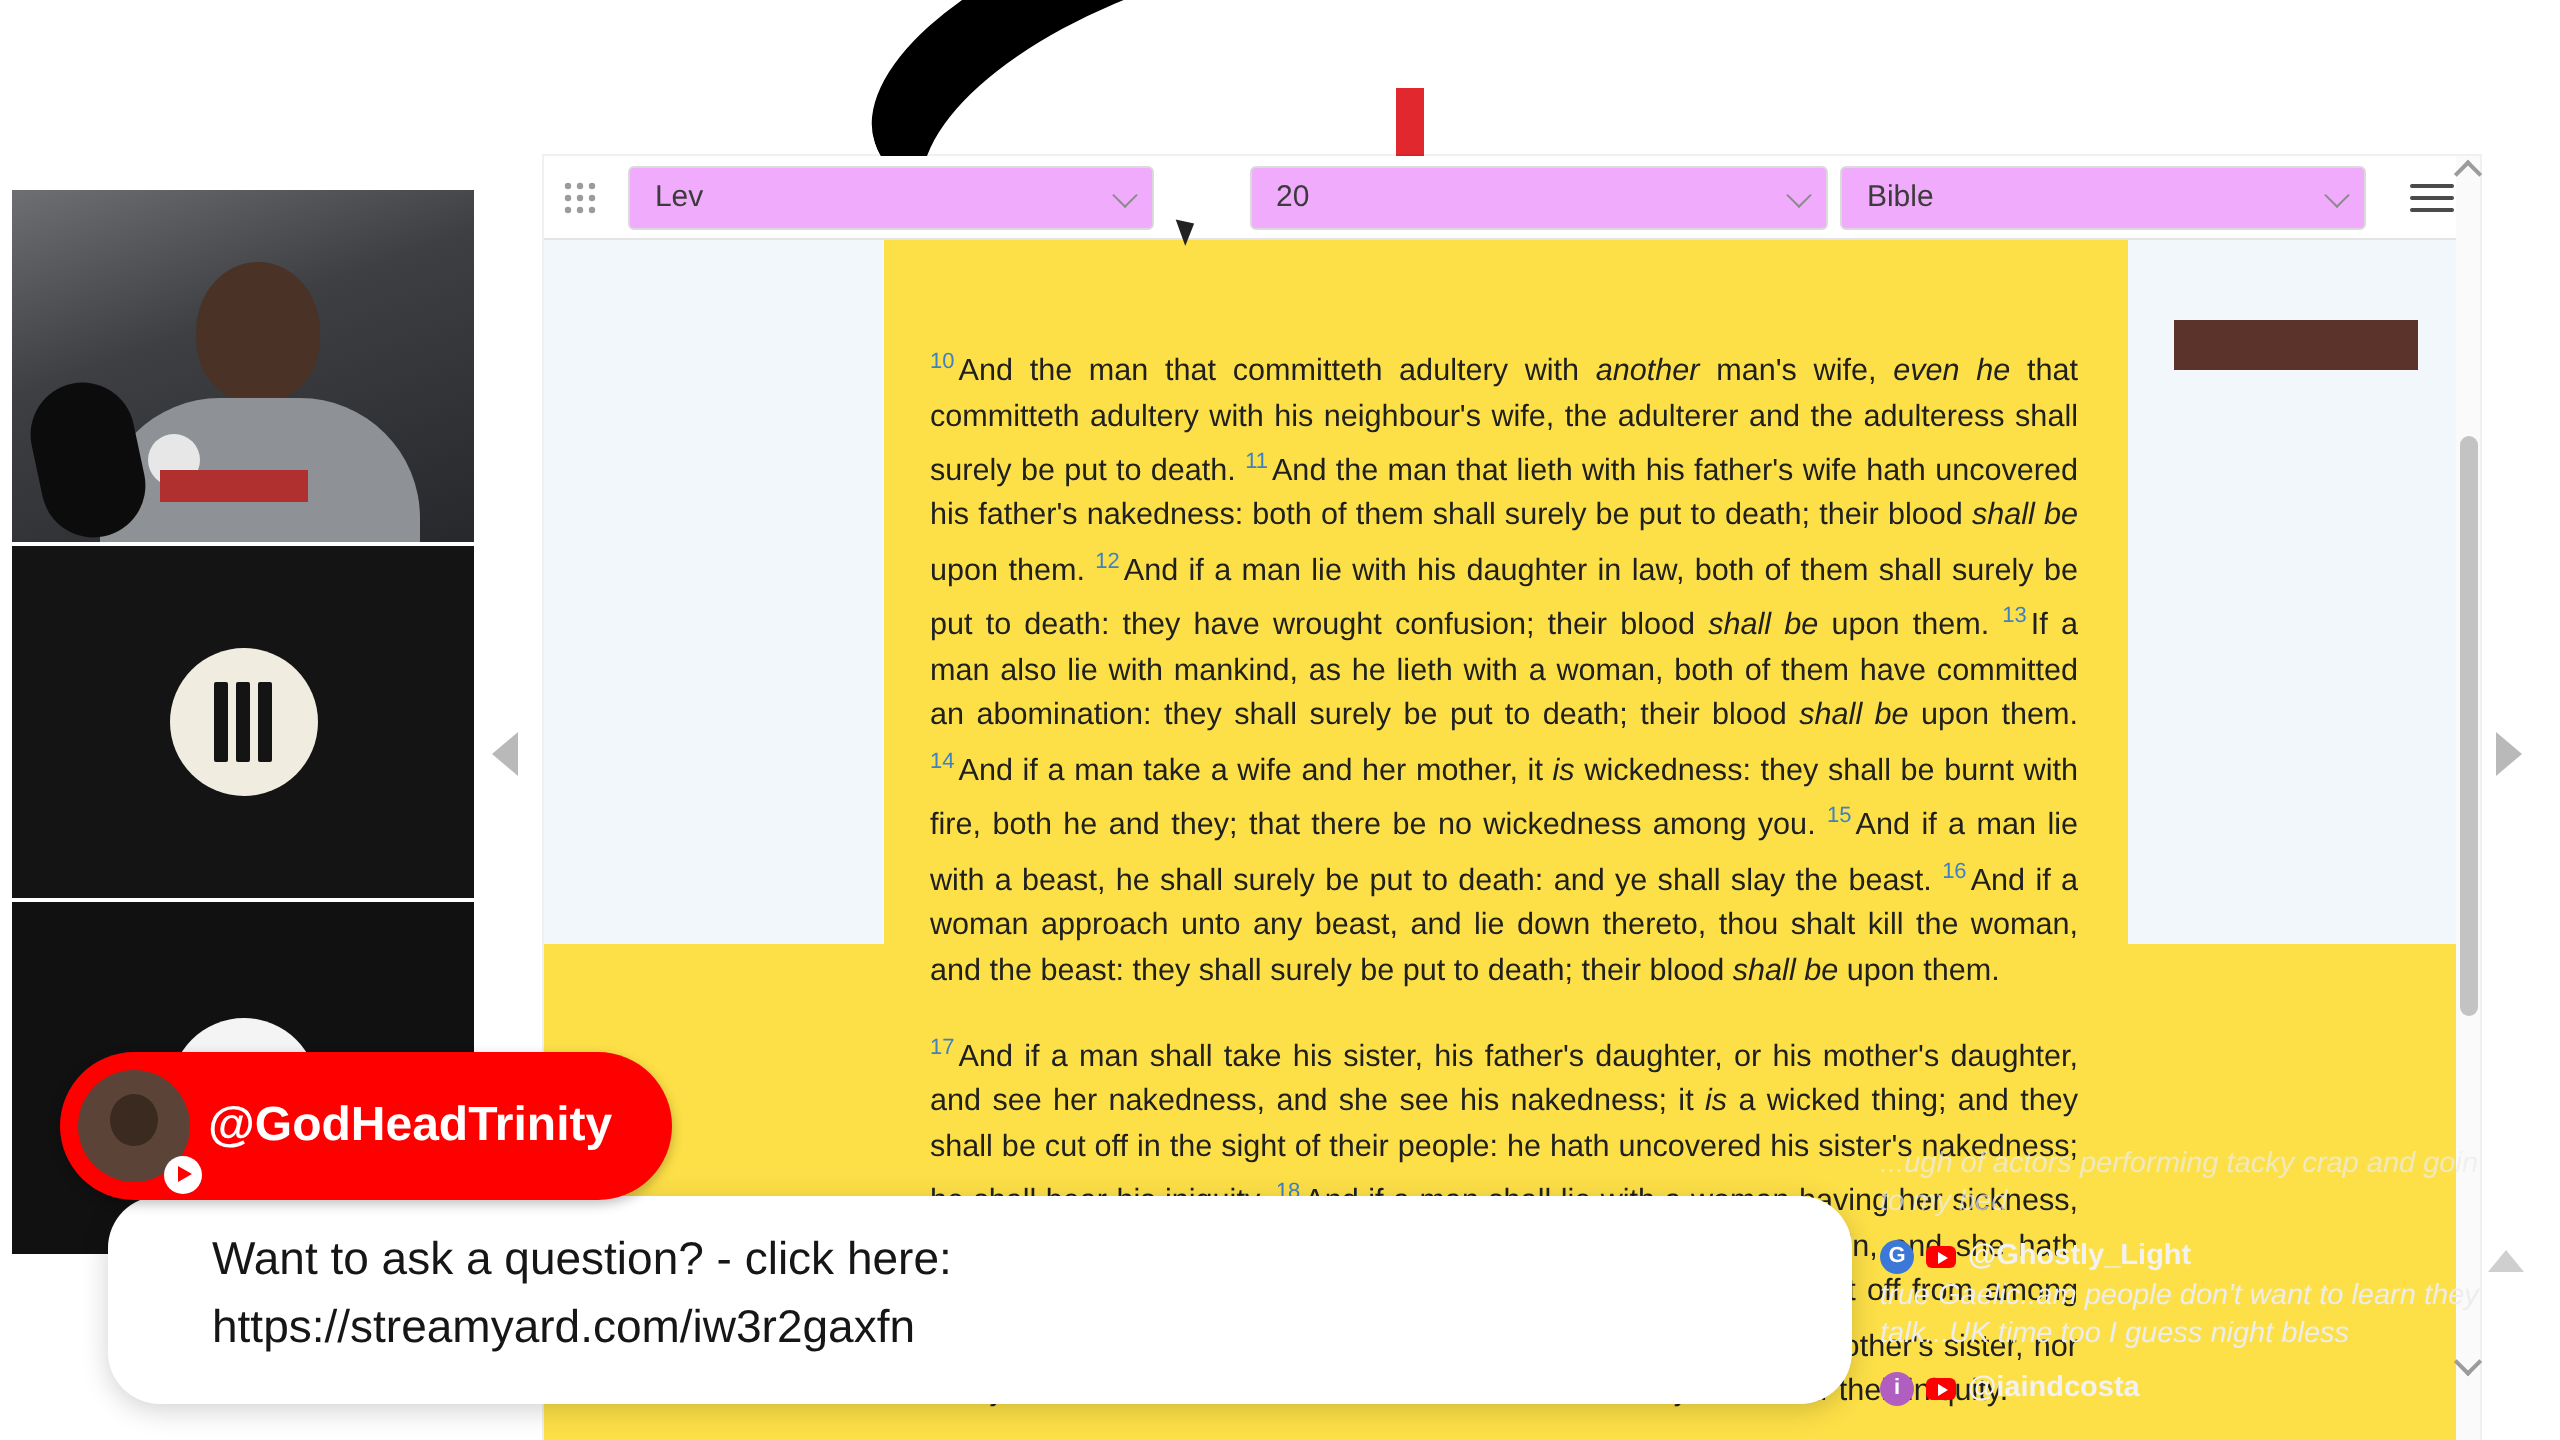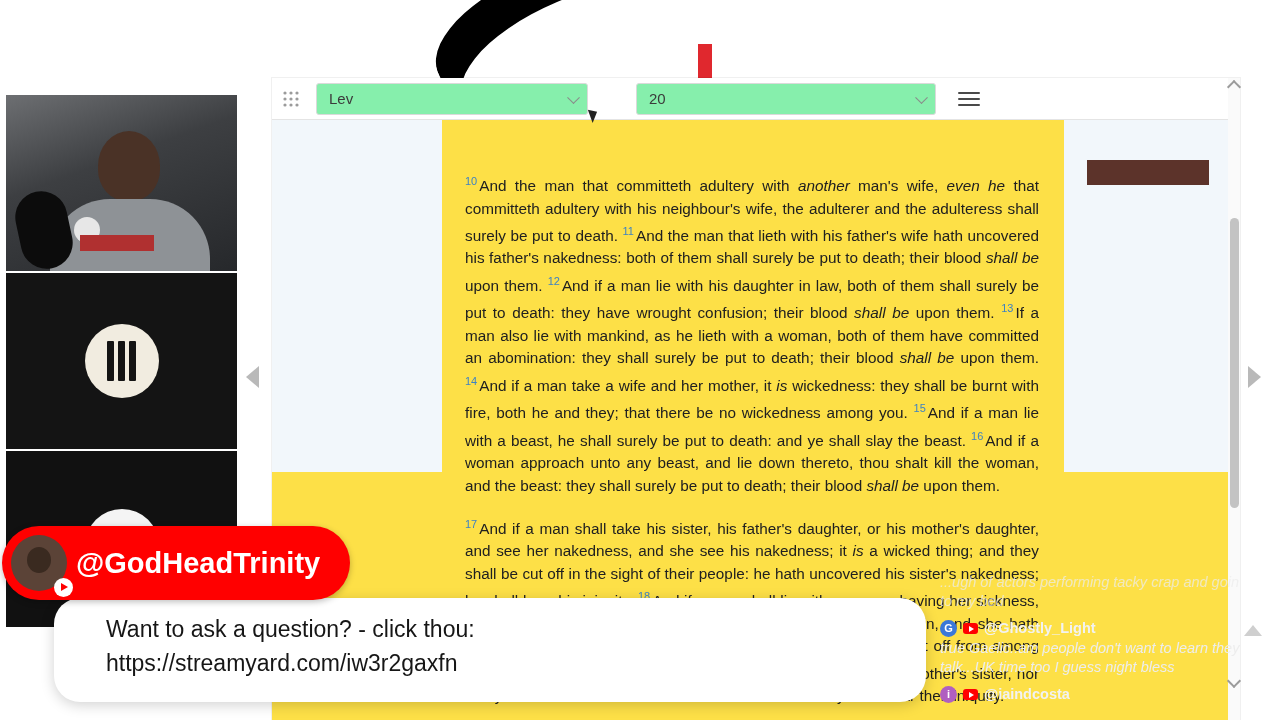--- a/index.html
+++ b/index.html
@@ -70,21 +70,21 @@
     position: relative;
     height: 32px;
     display: flex;
     align-items: center;
     border: 1px solid #dadada;
     border-radius: 3px;
     margin-left: 6px;
     padding: 0 26px 0 12px;
     font-size: 15px;
     color: #3b3b3b;
-    background: #86efac;
+    background: #f0abfc;
     cursor: pointer;
   }
   .sel-book { width: 272px; }
   .sel-chapter { width: 300px; margin-left: 48px; }
   .sel-version { width: 272px; }
   .chev {
     position: absolute;
     right: 9px; top: 50%;
     width: 9px; height: 9px;
     border-right: 1.6px solid #8a8a8a;
@@ -254,28 +254,28 @@
     left: 50%; top: 58px;
     transform: translateX(-50%);
     width: 74px; height: 74px;
     border-radius: 50%;
     background: #f4f4f4;
   }
 
   
   .channel-pill {
     position: absolute;
-    left: 2px; top: 526px;
+    left: 30px; top: 526px;
     height: 74px;
     padding: 0 30px 0 74px;
     background: #ff0000;
     border-radius: 40px;
     display: flex; align-items: center;
     color: #ffffff;
-    font-size: 29px;
+    font-size: 24px;
     font-weight: bold;
     box-shadow: 0 2px 6px rgba(0,0,0,0.25);
   }
   .pill-avatar {
     position: absolute;
     left: 9px; top: 9px;
     width: 56px; height: 56px;
     border-radius: 50%;
     background: #5b4337;
     overflow: hidden;
@@ -419,20 +419,24 @@
       <div class="selector sel-book">
         <span>Lev</span>
         <span class="chev"></span>
       </div>
 
       <div class="selector sel-chapter">
         <span>20</span>
         <span class="chev"></span>
       </div>
 
+      <div class="selector sel-version">
+        <span>Bible</span>
+        <span class="chev"></span>
+      </div>
 
       <div class="hamburger">
         <span></span>
           <span></span>
           <span></span>
       </div>
     </div>
 
     <div class="reader">
       <div class="col-left-tint"></div>
@@ -472,21 +476,21 @@
         <div class="chat-user">
           <span class="chat-avatar" style="background: rgb(176, 95, 192); color: rgb(255, 255, 255); font-size: 11px; text-align: center; line-height: 17px;">i</span>
           <span class="chat-yt"></span>
           <span>@iaindcosta</span>
         </div>
       </div>
     </div>
   <div class="overlay-scroll-up"></div>
 
   <div class="cta-card">
-    <div class="cta-line">Want to ask a question? - click thou:</div>
+    <div class="cta-line">Want to ask a question? - click here:</div>
     <div class="cta-line">https://streamyard.com/iw3r2gaxfn</div>
   </div>
 
   <div class="channel-pill">
     <div class="pill-avatar"></div>
     <div class="pill-play"></div>
     <span>@GodHeadTrinity</span>
   </div>
 
 </div>

